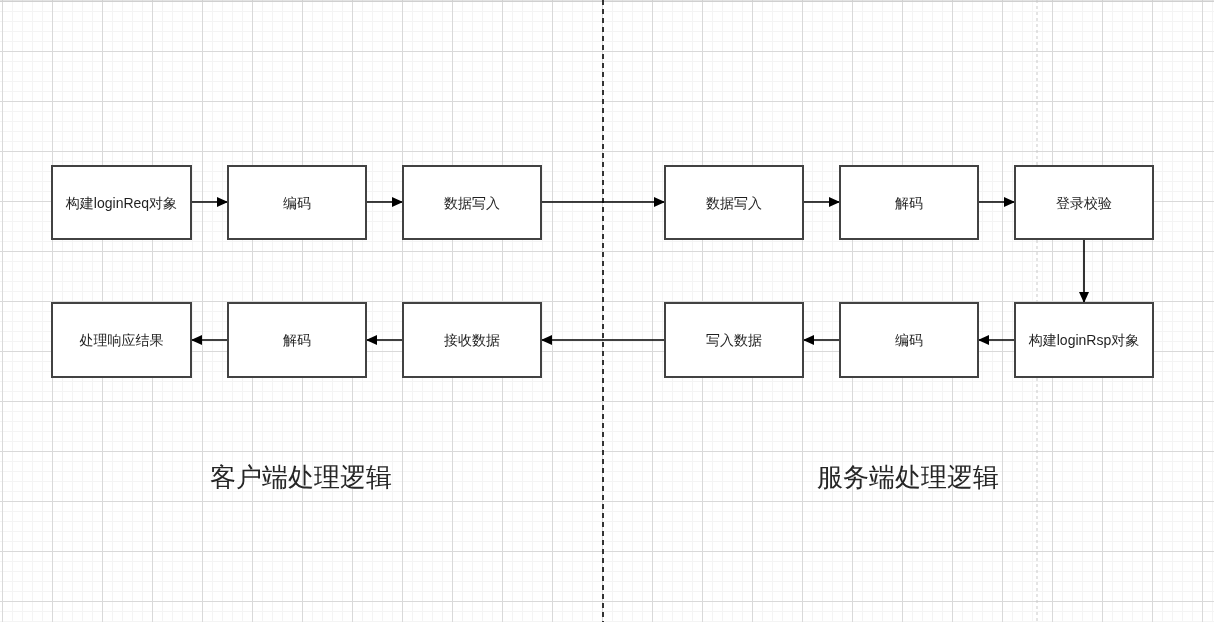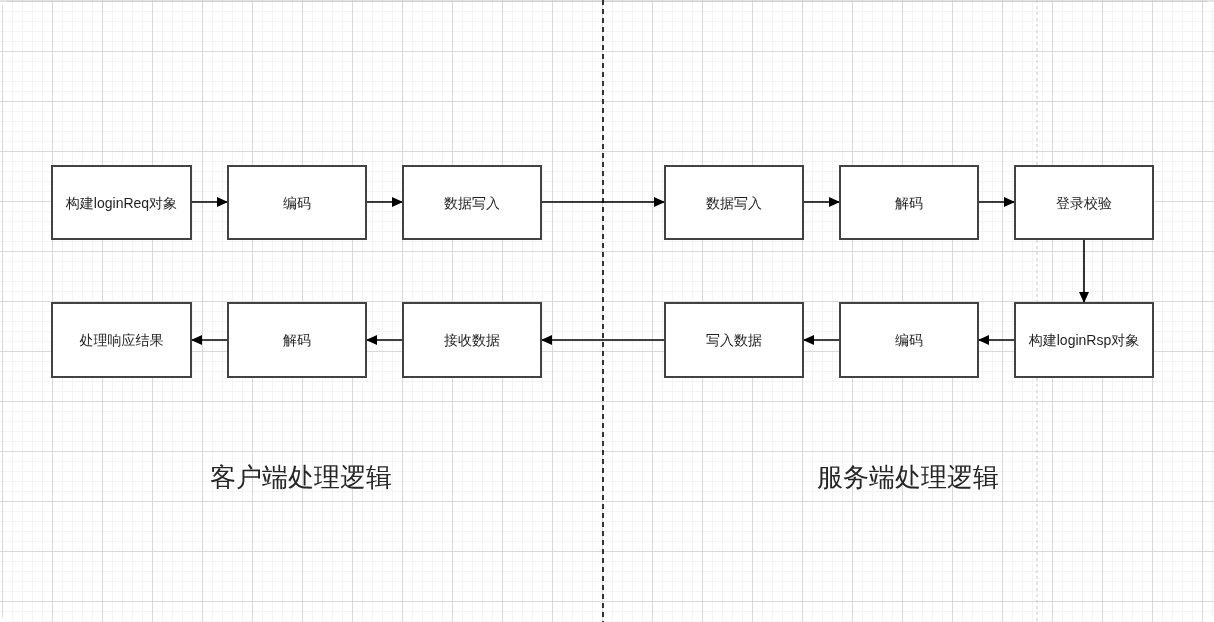--- a/index.html
+++ b/index.html
@@ -15,21 +15,20 @@
     width: 1214px;
     height: 622px;
     background-color: #ffffff;
     background-image:
       linear-gradient(#d9d9d9 1px, transparent 1px),
       linear-gradient(90deg, #d9d9d9 1px, transparent 1px),
       linear-gradient(#f4f4f4 1px, transparent 1px),
       linear-gradient(90deg, #f4f4f4 1px, transparent 1px);
     background-size: 50px 50px, 50px 50px, 10px 10px, 10px 10px;
     background-position: 2px 1px, 2px 1px, 2px 1px, 2px 1px;
-    border-radius: 12px;
   }
   svg#diagram-svg {
     position: absolute;
     left: 0;
     top: 0;
     display: block;
   }
   .node-rect {
     fill: #ffffff;
     stroke: #424242;

